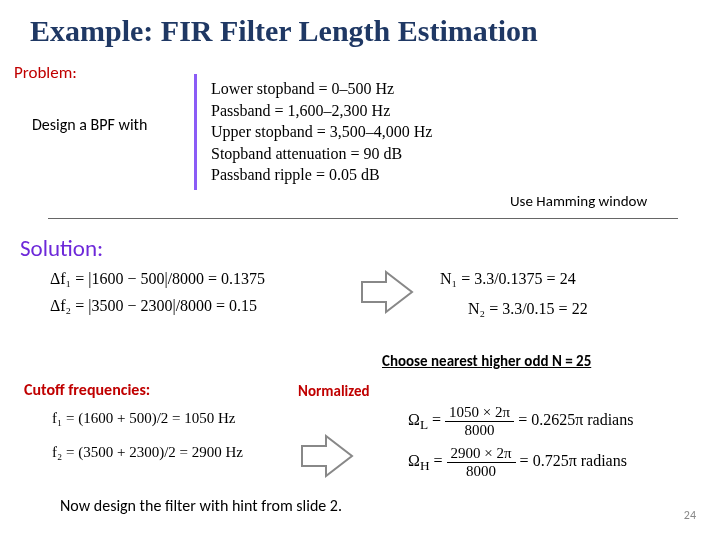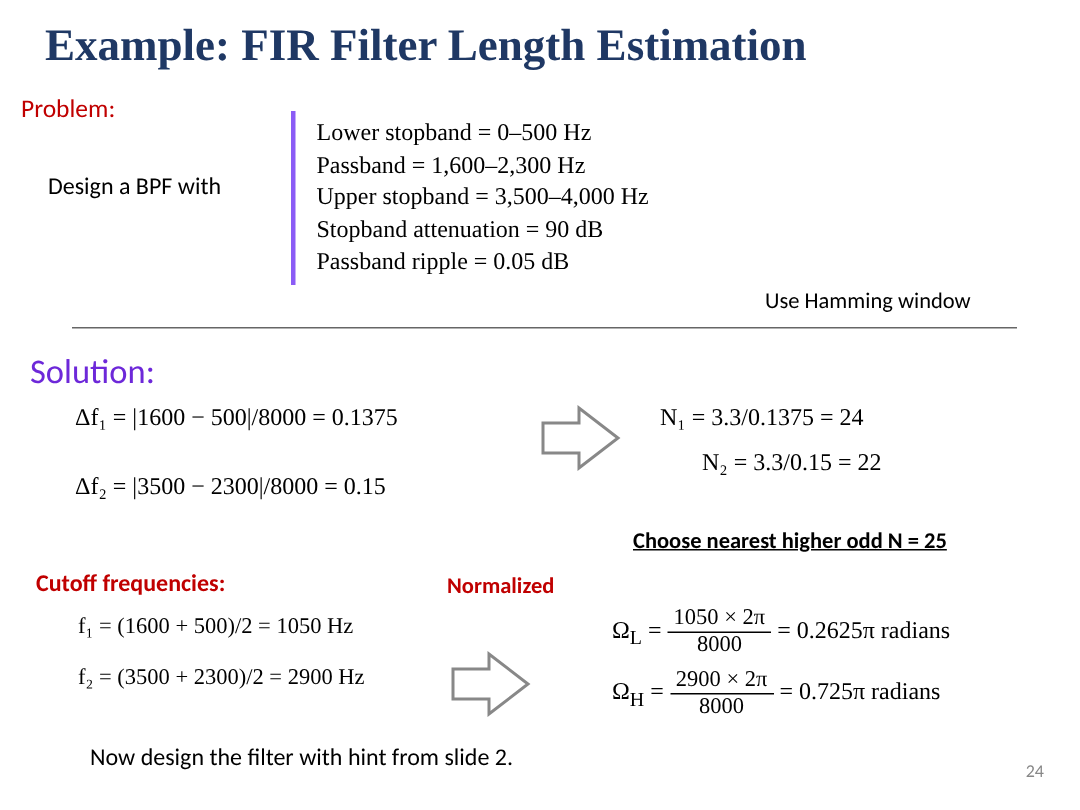--- a/index.html
+++ b/index.html
@@ -70,21 +70,21 @@
   .delta-f1 {
     position: absolute;
     left: 50px;
     top: 270px;
     font-family: "Times New Roman", serif;
     font-size: 16px;
   }
   .delta-f2 {
     position: absolute;
     left: 50px;
-    top: 316px;
+    top: 297px;
     font-family: "Times New Roman", serif;
     font-size: 16px;
   }
   .n1 {
     position: absolute;
     left: 440px;
     top: 270px;
     font-family: "Times New Roman", serif;
     font-size: 16px;
   }
@@ -106,21 +106,20 @@
     top: 434px;
   }
   .choose-n {
     position: absolute;
     left: 382px;
     top: 352px;
     font-weight: bold;
     font-size: 15px;
     text-decoration: underline;
     font-family: Calibri, Arial, sans-serif;
-    margin-left: 40px;
   }
   .cutoff-label {
     position: absolute;
     left: 24px;
     top: 380px;
     font-size: 16px;
     font-weight: bold;
     color: #c00000;
     font-family: Calibri, Arial, sans-serif;
   }

